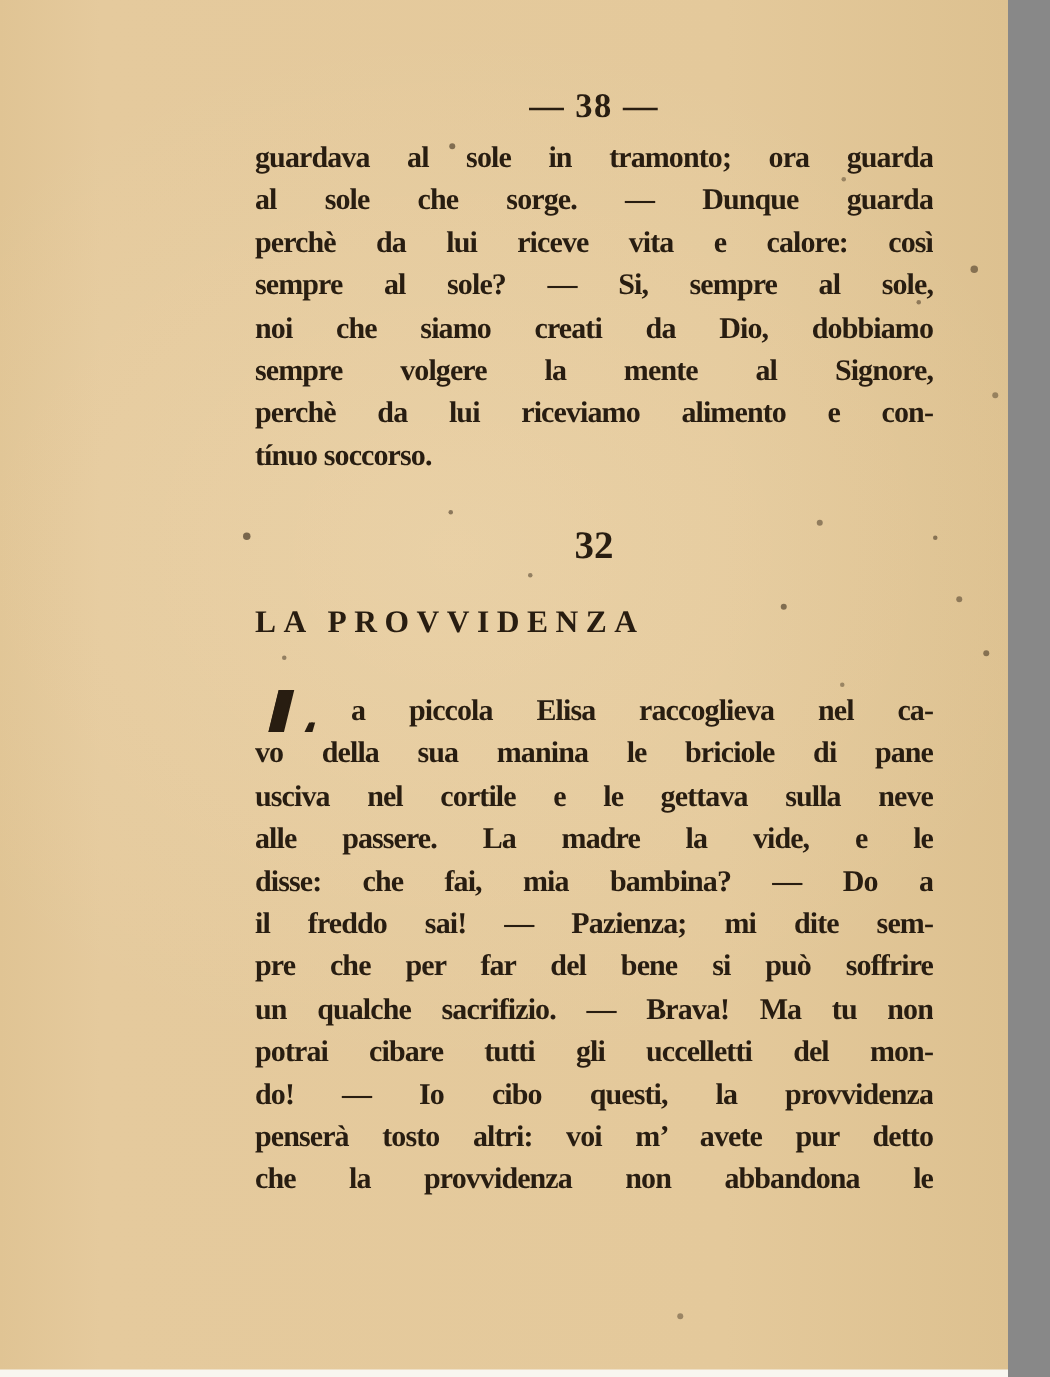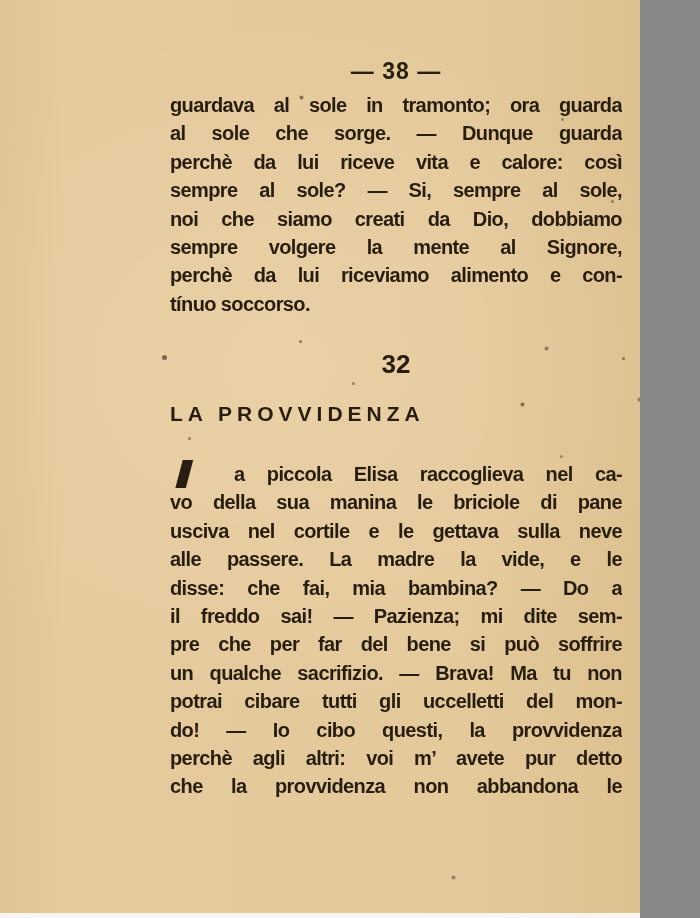--- a/index.html
+++ b/index.html
@@ -9,22 +9,23 @@
   }
   .page {
     position: relative;
     width: 640px;
     height: 918px;
     overflow: hidden;
     background:
       radial-gradient(ellipse 600px 500px at 45% 40%, rgba(255,240,210,0.18), rgba(0,0,0,0) 70%),
       linear-gradient(90deg, #e0c494 0%, #e5ca9d 10%, #e4c99b 72%, #ddc190 100%);
     background-color: #e3c798;
-    font-family: Liberation Sans, sans-serif;
+    font-family: Liberation Serif, serif;
     color: #281d11;
+    padding-left: 32px;
   }
   
   .specks {
     position: absolute;
     top: 0; left: 0;
     width: 3px; height: 3px;
     border-radius: 50%;
     background: transparent;
     box-shadow:
       300px 96px 0 0.5px rgba(45,32,18,0.55),
@@ -146,18 +147,18 @@
     </div>
     <div class="line">vo della sua manina le briciole di pane</div>
     <div class="line">usciva nel cortile e le gettava sulla neve</div>
     <div class="line">alle passere. La madre la vide, e le</div>
     <div class="line">disse: che fai, mia bambina? — Do a</div>
     <div class="line">il freddo sai! — Pazienza; mi dite sem-</div>
     <div class="line">pre che per far del bene si può soffrire</div>
     <div class="line">un qualche sacrifizio. — Brava! Ma tu non</div>
     <div class="line">potrai cibare tutti gli uccelletti del mon-</div>
     <div class="line">do! — Io cibo questi, la provvidenza</div>
-    <div class="line">perchè agli altri: voi m’ avete pur detto</div>
+    <div class="line">penserà tosto altri: voi m’ avete pur detto</div>
     <div class="line">che la provvidenza non abbandona le</div>
   </div>
 
   <div class="bottom-edge"></div>
 </div>
 
 </body></html>

